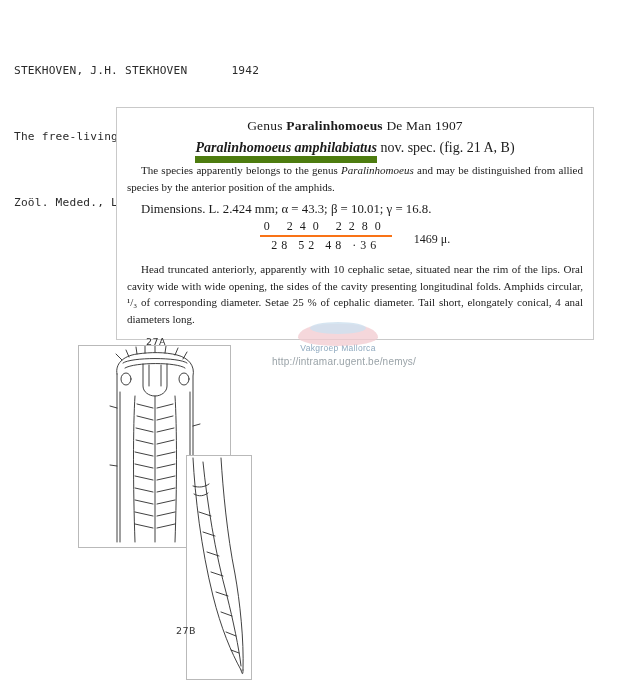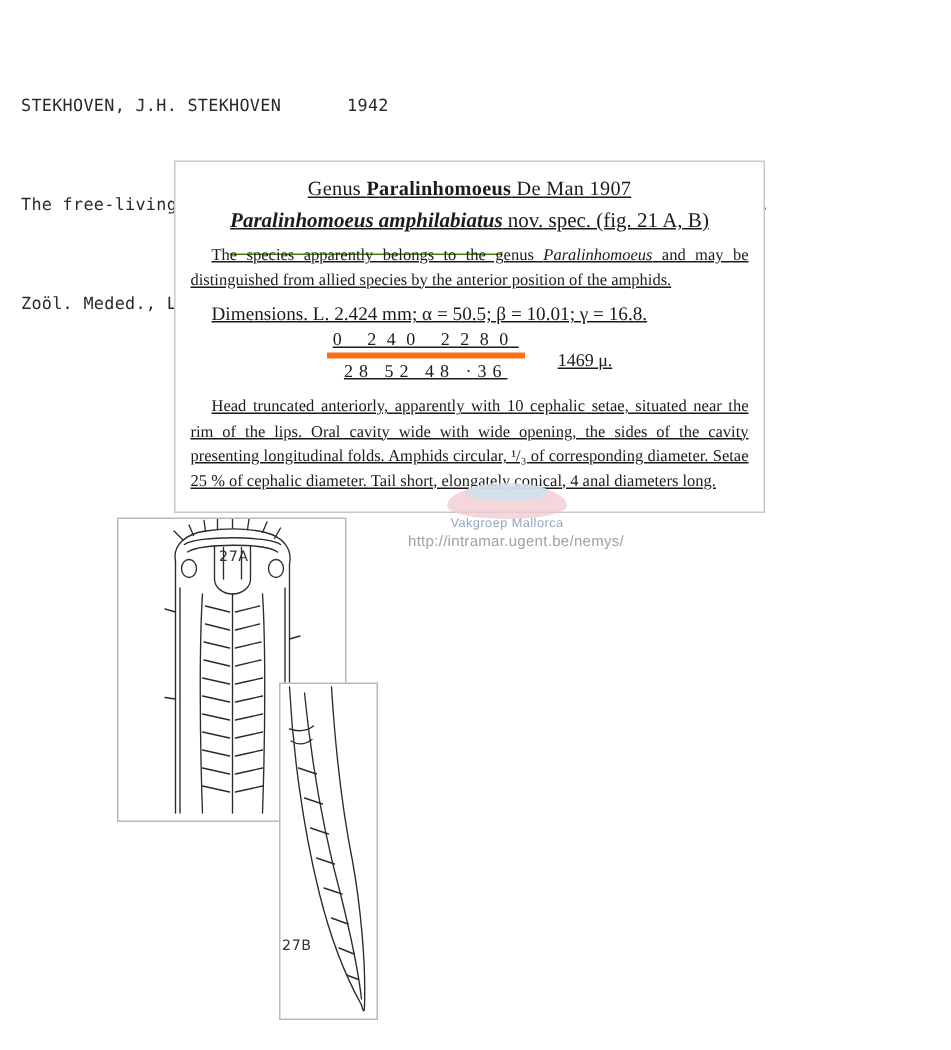--- a/index.html
+++ b/index.html
@@ -30,46 +30,45 @@
     white-space: pre;
   }
   .typed-line { display: block; }
   .typed-line .year { margin-left: 44px; }
 
   
   .text-panel {
     position: absolute;
     left: 116px;
     top: 107px;
-    width: 394px;
+    width: 478px;
     border: 1px solid #c9c9c9;
     box-sizing: border-box;
     padding: 8px 10px 12px 10px;
     background: #fff;
-    text-decoration: underline;
   }
 
   .genus-line {
     text-align: center;
     font-size: 13.5px;
     letter-spacing: 0.2px;
     margin: 2px 0 6px 0;
   }
   .genus-line .bold { font-weight: bold; }
 
   .species-line {
     text-align: center;
     font-size: 14px;
     margin: 0 0 6px 0;
   }
   .species-line .sp-name {
     font-style: italic;
     font-weight: bold;
-    border-bottom: 1px solid #4d7c0f;
-    padding-bottom: 14px;
+    border-bottom: 7px solid #4d7c0f;
+    padding-bottom: 1px;
   }
 
   .specimen-line {
     font-size: 10.5px;
     margin: 0 0 7px 0;
     letter-spacing: 0.1px;
   }
 
   .para {
     font-size: 11px;
@@ -99,21 +98,21 @@
     display: inline-block;
     text-align: center;
   }
   .frac .num {
     display: block;
     padding: 0 4px 1px 4px;
     letter-spacing: 7px;
   }
   .frac .den {
     display: block;
-    border-top: 4px solid #f97316;
+    border-top: 2px solid #f97316;
     padding: 1px 4px 0 4px;
     letter-spacing: 4px;
   }
   .formula .tail { font-size: 12px; padding-top: 7px; }
 
   .para.last { margin-bottom: 0; }
 
   
   .watermark {
     position: absolute;
@@ -174,22 +173,22 @@
   #fig-27a-box { left: 78px;  top: 345px; width: 153px; height: 203px; }
   #fig-27b-box { left: 186px; top: 455px; width: 66px;  height: 225px; }
 
   .fig-label {
     position: absolute;
     font-family: "DejaVu Sans", sans-serif;
     font-size: 9.5px;
     color: #333;
     letter-spacing: 0.4px;
   }
-  #fig-27a-label { left: 146px; top: 366px; }
-  #fig-27b-label { left: 176px; top: 625px; margin-left: 12px; }
+  #fig-27a-label { left: 146px; top: 336px; }
+  #fig-27b-label { left: 176px; top: 625px; }
 
   .fig-svg { position: absolute; left: 0; top: 0; }
 </style>
 </head>
 <body>
 
 <div class="typed-header">
   <span class="typed-line"><span>STEKHOVEN, J.H. STEKHOVEN</span><span class="year">1942</span></span>
   <span class="typed-line">The free-living nematodes of the Mediterranean.III.The Balearic Islands.</span>
   <span class="typed-line">Zoöl. Meded., Leiden 23: 229 - 262</span>
@@ -201,21 +200,21 @@
     <span>Genus </span><span class="bold">Paralinhomoeus</span><span> De Man 1907</span>
   </div>
 
   <div class="species-line">
     <span class="sp-name">Paralinhomoeus amphilabiatus</span><span> nov. spec. (fig. 21 A, B)</span>
   </div>
 
 
   <p class="para"><span>The species apparently belongs to the genus </span><i>Paralinhomoeus</i><span> and may be distinguished from allied species by the anterior position of the amphids.</span></p>
 
-  <div class="dimensions">Dimensions. L. 2.424 mm; α = 50.5; β = 10.01; γ = 16.8.</div>
+  <div class="dimensions">Dimensions. L. 2.424 mm; α = 43.3; β = 10.01; γ = 16.8.</div>
 
   <div class="formula">
     <span class="frac">
       <span class="num">0   240      2280</span>
       <span class="den">28  52  48  ·36</span>
     </span>
     <span class="tail">1469 μ.</span>
   </div>
 
   <p class="para last">Head truncated anteriorly, apparently with 10 cephalic setae, situated near the rim of the lips. Oral cavity wide with wide opening, the sides of the cavity presenting longitudinal folds. Amphids circular, ¹/₃ of corresponding diameter. Setae 25 % of cephalic diameter. Tail short, elongately conical, 4 anal diameters long.</p>

